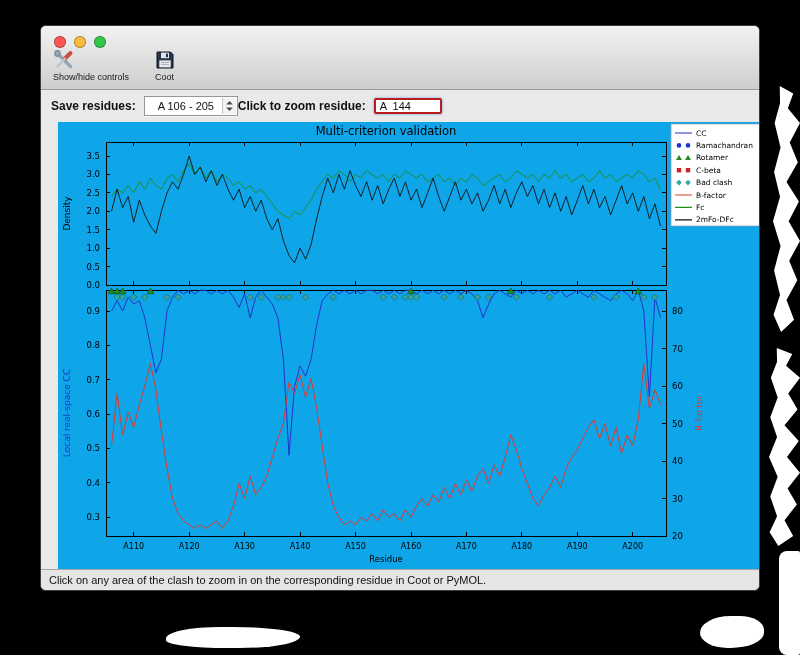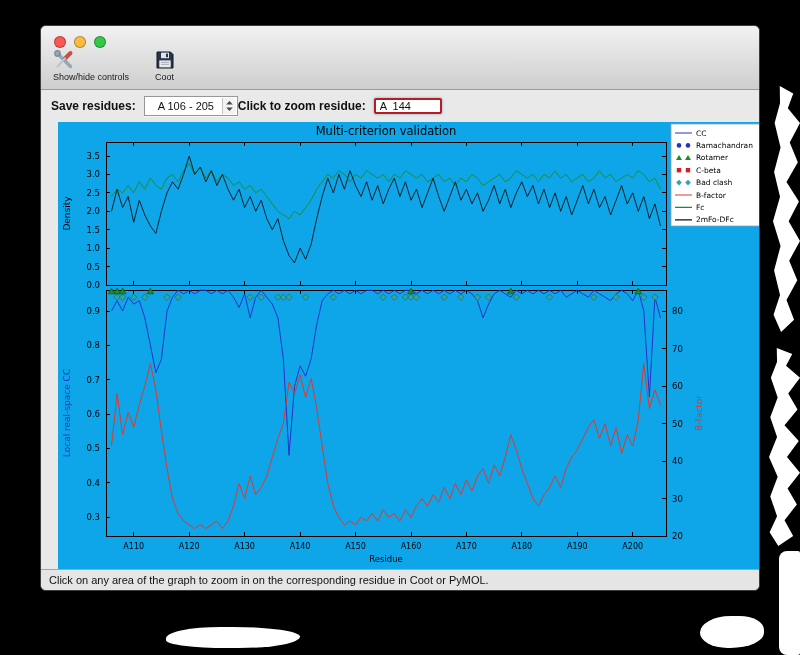--- a/index.html
+++ b/index.html
@@ -292,21 +292,21 @@
           <text x="638" y="63.2" text-anchor="start" font-size="7.5" fill="#000">Bad clash</text>
           <line x1="617" y1="73" x2="634" y2="73" stroke="#e0392e" stroke-width="1.2"></line>
           <text x="638" y="75.6" text-anchor="start" font-size="7.5" fill="#000">B-factor</text>
           <line x1="617" y1="85.4" x2="634" y2="85.4" stroke="#1f8c1f" stroke-width="1.2"></line>
           <text x="638" y="88" text-anchor="start" font-size="7.5" fill="#000">Fc</text>
           <line x1="617" y1="97.8" x2="634" y2="97.8" stroke="#111111" stroke-width="1.2"></line>
           <text x="638" y="100.39999999999999" text-anchor="start" font-size="7.5" fill="#000">2mFo-DFc</text>
         </svg></div>
 
     <div class="statusbar">
-      <span>Click on any area of the graph to zoom in on the corresponding residue in Coot or PyMOL.</span>
+      <span>Click on any area of the clash to zoom in on the corresponding residue in Coot or PyMOL.</span>
     </div>
 
   </div>
 
   <div class="artifact torn a1"></div>
   <div class="artifact torn a2"></div>
   <div class="artifact a3"></div>
   <div class="artifact a4"></div>
   <div class="artifact a5"></div>
 

